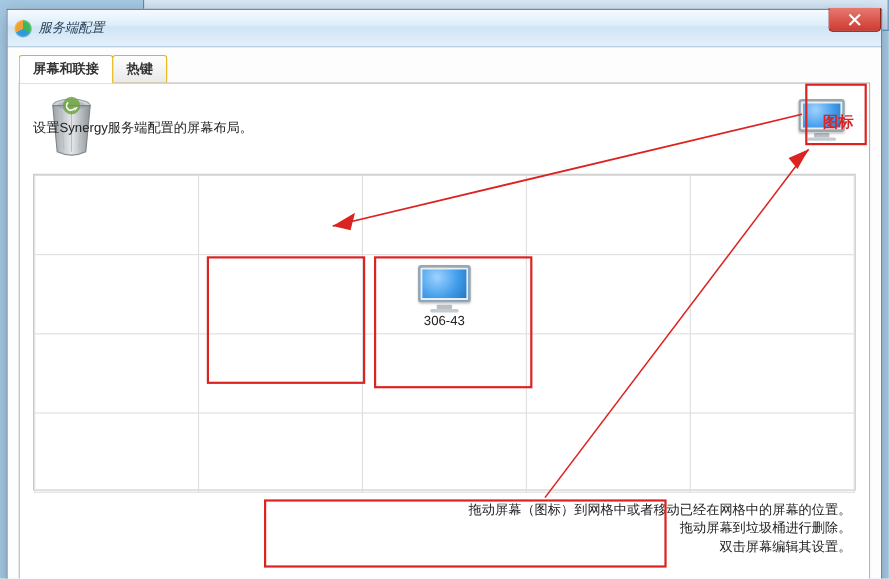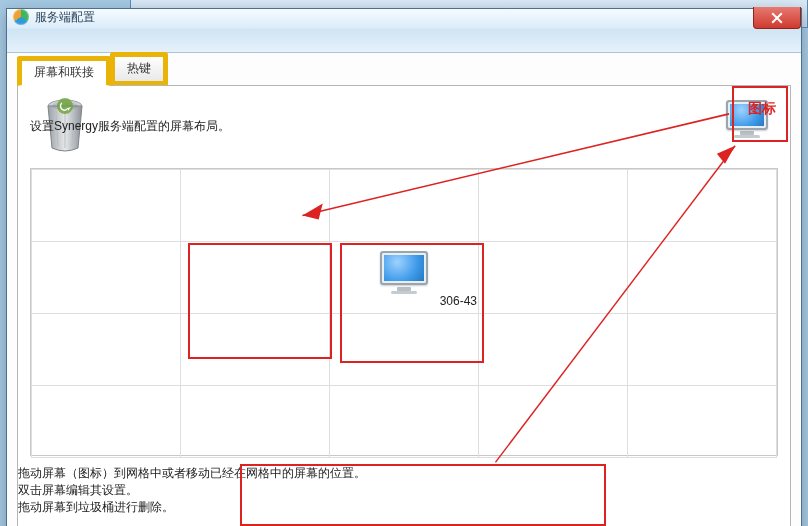--- a/index.html
+++ b/index.html
@@ -14,26 +14,27 @@
   }
 
   
   .dialog {
     position:absolute; left:6px; top:8px; width:796px;
     background:#fff;
     border:1px solid #4b6f8f;
     box-shadow:0 4px 14px rgba(0,0,0,0.25);
   }
   .titlebar {
-    height:44px;
+    height:34px;
     background:linear-gradient(#f5fbff,#dbecf9 45%,#cfe4f4 46%,#e5f1fb);
     border-bottom:1px solid #a9c5dc;
-    display:flex; align-items:flex-start;
+    display:flex; align-items:center;
     padding:0 0 0 6px;
     position:relative;
+    font-style:italic;
   }
   .titlebar .appicon {
     width:16px; height:16px; border-radius:50%;
     background:conic-gradient(#3fb560 0 120deg,#2e9ad6 120deg 240deg,#f0a030 240deg 360deg);
     box-shadow:inset 0 0 2px rgba(255,255,255,0.8);
     margin-right:6px;
   }
   .titlebar .title { color:#2a4358; font-size:12px; }
   .closebtn {
     position:absolute; right:0; top:-2px;
@@ -48,27 +49,28 @@
 
   .client {
     padding:8px 10px 10px 10px;
     background:#fdfdfd;
   }
 
   
   .tabstrip { display:flex; align-items:flex-end; height:24px; }
   .tab {
     padding:3px 12px 4px 12px;
-    border:5px solid #eab308;
+    border:1px solid #eab308;
     background:linear-gradient(#fefefe,#e9e9e9);
     margin-right:-1px;
     font-size:12px; color:#333;
     border-top-left-radius:3px; border-top-right-radius:3px;
     position:relative; top:1px;
     cursor:default;
+    font-weight:bold;
   }
   .tab.active {
     background:#fff;
     border-bottom:1px solid #fff;
     z-index:2;
   }
   .tabpanel {
     border:1px solid #b6b6b6;
     background:#fff;
     padding:10px 12px 14px 12px;
@@ -96,21 +98,21 @@
   
   .grid {
     position:absolute; left:12px; right:12px; top:82px;
     border:1px solid #c8c8c8;
     height:288px;
   }
   .grid table { width:100%; height:100%; border-collapse:collapse; }
   .grid td {
     border:1px solid #dedede;
     width:20%; height:72px;
-    text-align:right; vertical-align:middle;
+    text-align:center; vertical-align:middle;
     font-size:12px; color:#222;
     position:relative;
   }
   .cell-monitor .monitor-body { width:48px; height:34px; margin:4px auto 2px auto; }
   .cell-monitor .label { font-size:12px; }
 
   
   .monitor-body {
     border:2px solid #9aa5ad;
     border-radius:3px;
@@ -122,30 +124,31 @@
     width:14px; height:4px; background:#b8c0c6; margin:2px auto 0 auto;
     border-radius:1px;
   }
   .base {
     width:26px; height:3px; background:#c5ccd1; margin:0 auto;
     border-radius:2px;
   }
 
   
   .helptext {
-    position:absolute; left:0; right:4px; bottom:28px;
-    text-align:left; color:#222; font-size:12px; line-height:17px;
+    position:absolute; left:0; right:16px; bottom:28px;
+    text-align:right; color:#222; font-size:12px; line-height:17px;
   }
 
   
   .anno { position:absolute; pointer-events:none; }
   .redbox { border:2px solid #d22; }
   .redlabel {
     position:absolute; color:#d22; font-weight:bold; font-size:14px;
     background:transparent;
+    margin-top:12px;
   }
 
   
   .trash svg { width:50px; height:58px; }
 </style>
 </head>
 <body>
 
 <div class="bg-window"></div>
 
@@ -239,22 +242,22 @@
             <td></td>
             <td></td>
             <td></td>
           </tr>
         </tbody>
           </table>
       </div>
 
       <div class="helptext">
         <div>拖动屏幕（图标）到网格中或者移动已经在网格中的屏幕的位置。</div>
+        <div>拖动屏幕到垃圾桶进行删除。</div>
         <div>双击屏幕编辑其设置。</div>
-        <div>拖动屏幕到垃圾桶进行删除。</div>
       </div>
 
       <div class="anno redbox" style="right:2px; top:0px; width:56px; height:56px;"></div>
       <div class="anno redlabel" style="right:14px; top:14px;">图标</div>
 
       <div class="anno redbox" style="left:170px; top:157px; width:144px; height:116px;"></div>
       <div class="anno redbox" style="left:322px; top:157px; width:144px; height:120px;"></div>
 
       <div class="anno redbox" style="left:222px; bottom:18px; width:366px; height:62px;"></div>
 

